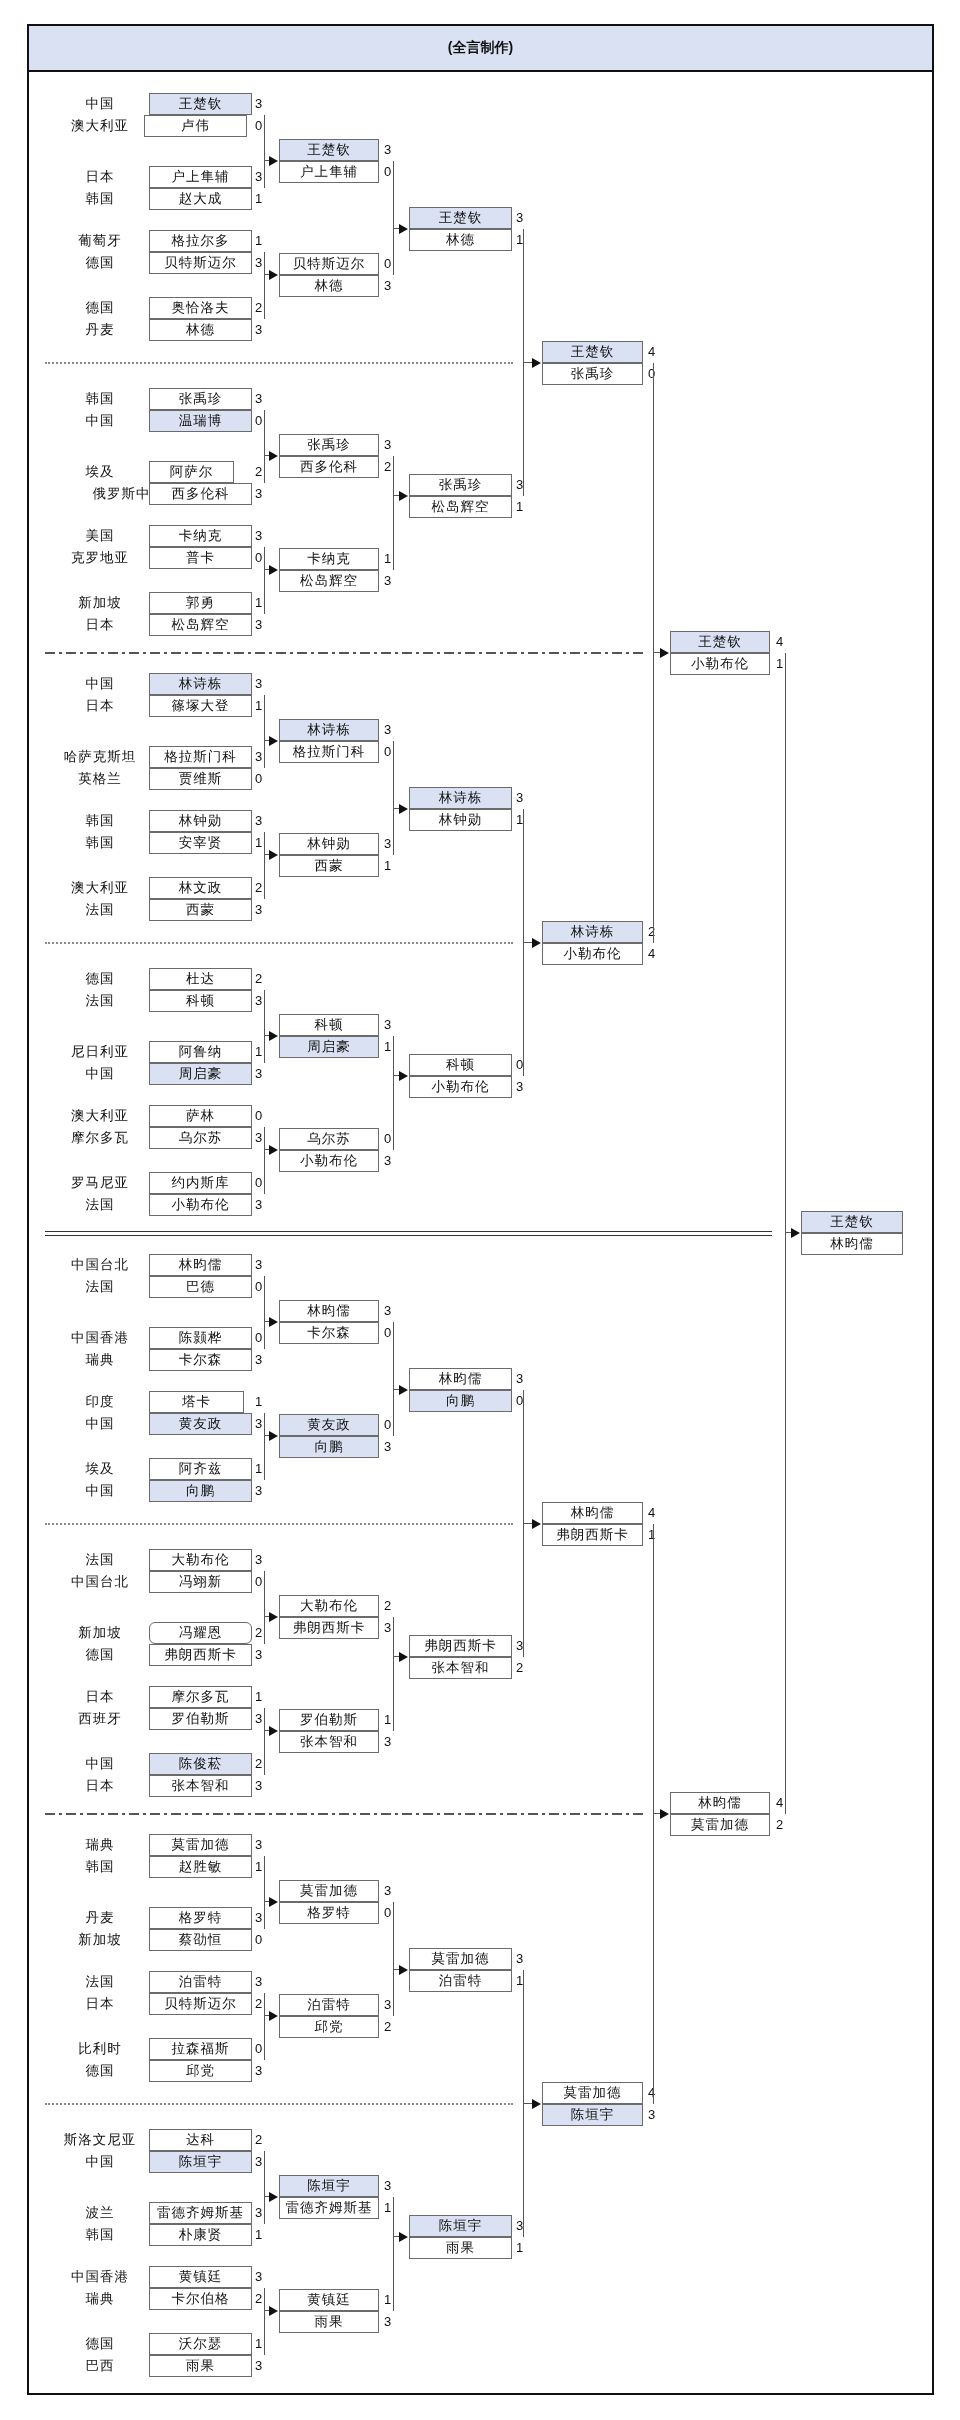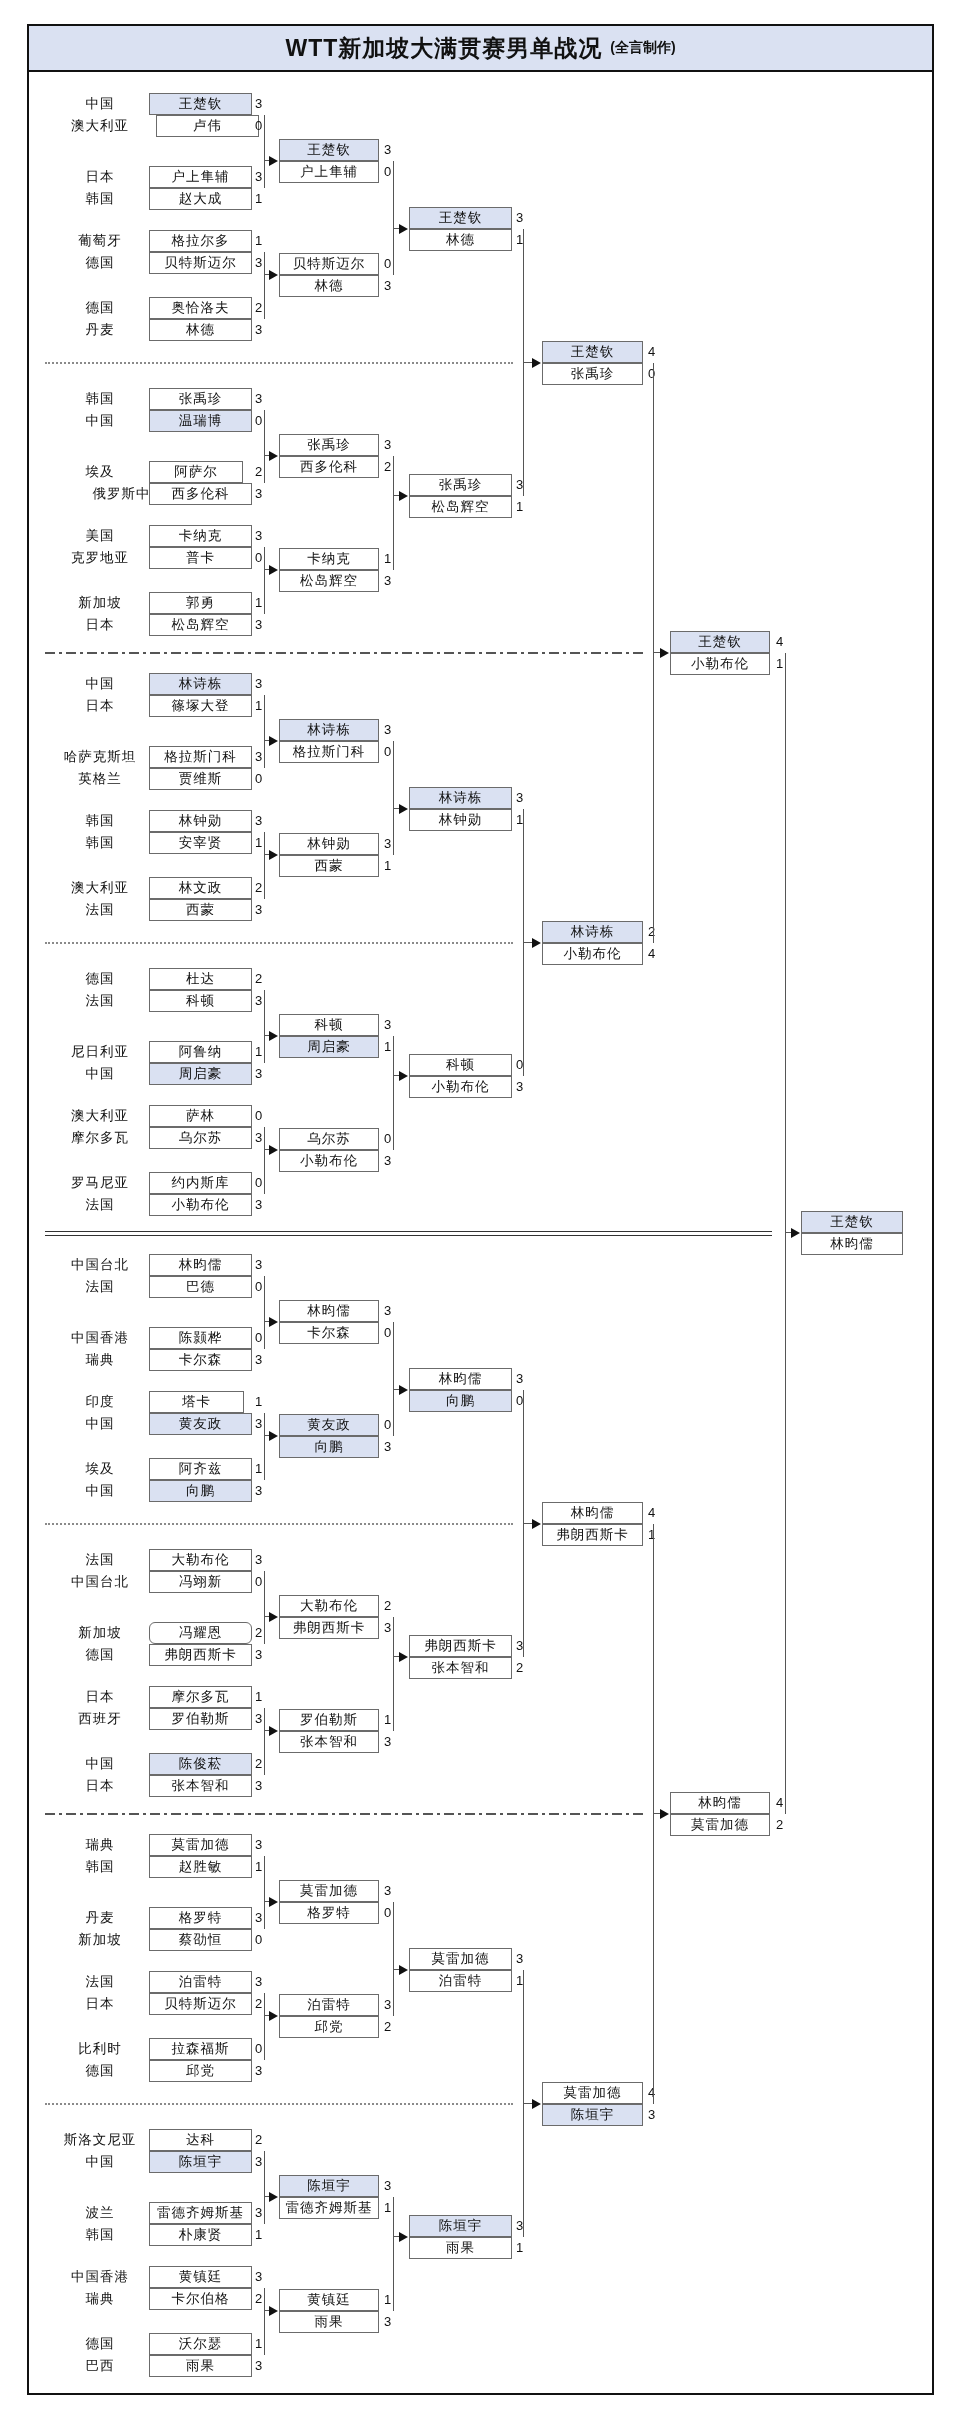--- a/index.html
+++ b/index.html
@@ -25,36 +25,35 @@
        background:repeating-linear-gradient(90deg,#555 0 10px,transparent 10px 14px,#555 14px 17px,transparent 17px 21px);}
   .sep-double{position:absolute;height:5px;border-top:1.5px solid #333;
        border-bottom:1.5px solid #333;box-sizing:border-box;}
 </style>
 </head>
 <body>
 
 <div id="canvas">
   <div id="frame" style="left:27px;top:24px;width:907px;height:2371px;"></div>
   <div id="titlebar" style="left:27px;top:24px;width:907px;height:48px;background:#dae1f2;">
-    <span class="t-main">WTT新加坡大满贯赛男单战况</span>
     <span class="t-credit">(全言制作)</span>
   </div>
   <div id="bracket">
       <div class="sep-dot" style="left: 45px; top: 362px; width: 468px;"></div>
       <div class="sep-dot" style="left: 45px; top: 942px; width: 468px;"></div>
       <div class="sep-dot" style="left: 45px; top: 1523px; width: 468px;"></div>
       <div class="sep-dot" style="left: 45px; top: 2103px; width: 468px;"></div>
       <div class="sep-dashdot" style="left: 45px; top: 652px; width: 600px;"></div>
       <div class="sep-dashdot" style="left: 45px; top: 1813px; width: 600px;"></div>
       <div class="sep-double" style="left: 45px; top: 1231px; width: 727px;"></div>
       <div class="country" style="left: 35px; top: 93px; width: 130px;">中国</div>
       <div class="prow hl" style="left: 149px; top: 93px; width: 103px;">王楚钦</div>
       <div class="score" style="left: 255px; top: 93px; width: 16px;">3</div>
       <div class="country" style="left: 35px; top: 115px; width: 130px;">澳大利亚</div>
-      <div class="prow" style="left: 156px; top: 115px; width: 103px;">卢伟</div>
+      <div class="prow" style="left: 144px; top: 115px; width: 103px;">卢伟</div>
       <div class="score" style="left: 255px; top: 115px; width: 16px;">0</div>
       <div class="country" style="left: 35px; top: 166px; width: 130px;">日本</div>
       <div class="prow" style="left: 149px; top: 166px; width: 103px;">户上隼辅</div>
       <div class="score" style="left: 255px; top: 166px; width: 16px;">3</div>
       <div class="country" style="left: 35px; top: 188px; width: 130px;">韩国</div>
       <div class="prow" style="left: 149px; top: 188px; width: 103px;">赵大成</div>
       <div class="score" style="left: 255px; top: 188px; width: 16px;">1</div>
       <div class="country" style="left: 35px; top: 230px; width: 130px;">葡萄牙</div>
       <div class="prow" style="left: 149px; top: 230px; width: 103px;">格拉尔多</div>
       <div class="score" style="left: 255px; top: 230px; width: 16px;">1</div>
@@ -88,21 +87,21 @@
       <div class="score" style="left: 516px; top: 207px; width: 16px;">3</div>
       <div class="prow" style="left: 409px; top: 229px; width: 103px;">林德</div>
       <div class="score" style="left: 516px; top: 229px; width: 16px;">1</div>
       <div class="country" style="left: 35px; top: 388px; width: 130px;">韩国</div>
       <div class="prow" style="left: 149px; top: 388px; width: 103px;">张禹珍</div>
       <div class="score" style="left: 255px; top: 388px; width: 16px;">3</div>
       <div class="country" style="left: 35px; top: 410px; width: 130px;">中国</div>
       <div class="prow hl" style="left: 149px; top: 410px; width: 103px;">温瑞博</div>
       <div class="score" style="left: 255px; top: 410px; width: 16px;">0</div>
       <div class="country" style="left: 35px; top: 461px; width: 130px;">埃及</div>
-      <div class="prow" style="left: 149px; top: 461px; width: 94px;">阿萨尔</div>
+      <div class="prow" style="left: 149px; top: 461px; width: 85px;">阿萨尔</div>
       <div class="score" style="left: 255px; top: 461px; width: 16px;">2</div>
       <div class="country" style="left: 35px; top: 483px; width: 130px; text-align: right;">俄罗斯中立</div>
       <div class="prow" style="left: 149px; top: 483px; width: 103px;">西多伦科</div>
       <div class="score" style="left: 255px; top: 483px; width: 16px;">3</div>
       <div class="country" style="left: 35px; top: 525px; width: 130px;">美国</div>
       <div class="prow" style="left: 149px; top: 525px; width: 103px;">卡纳克</div>
       <div class="score" style="left: 255px; top: 525px; width: 16px;">3</div>
       <div class="country" style="left: 35px; top: 547px; width: 130px;">克罗地亚</div>
       <div class="prow" style="left: 149px; top: 547px; width: 103px;">普卡</div>
       <div class="score" style="left: 255px; top: 547px; width: 16px;">0</div>

